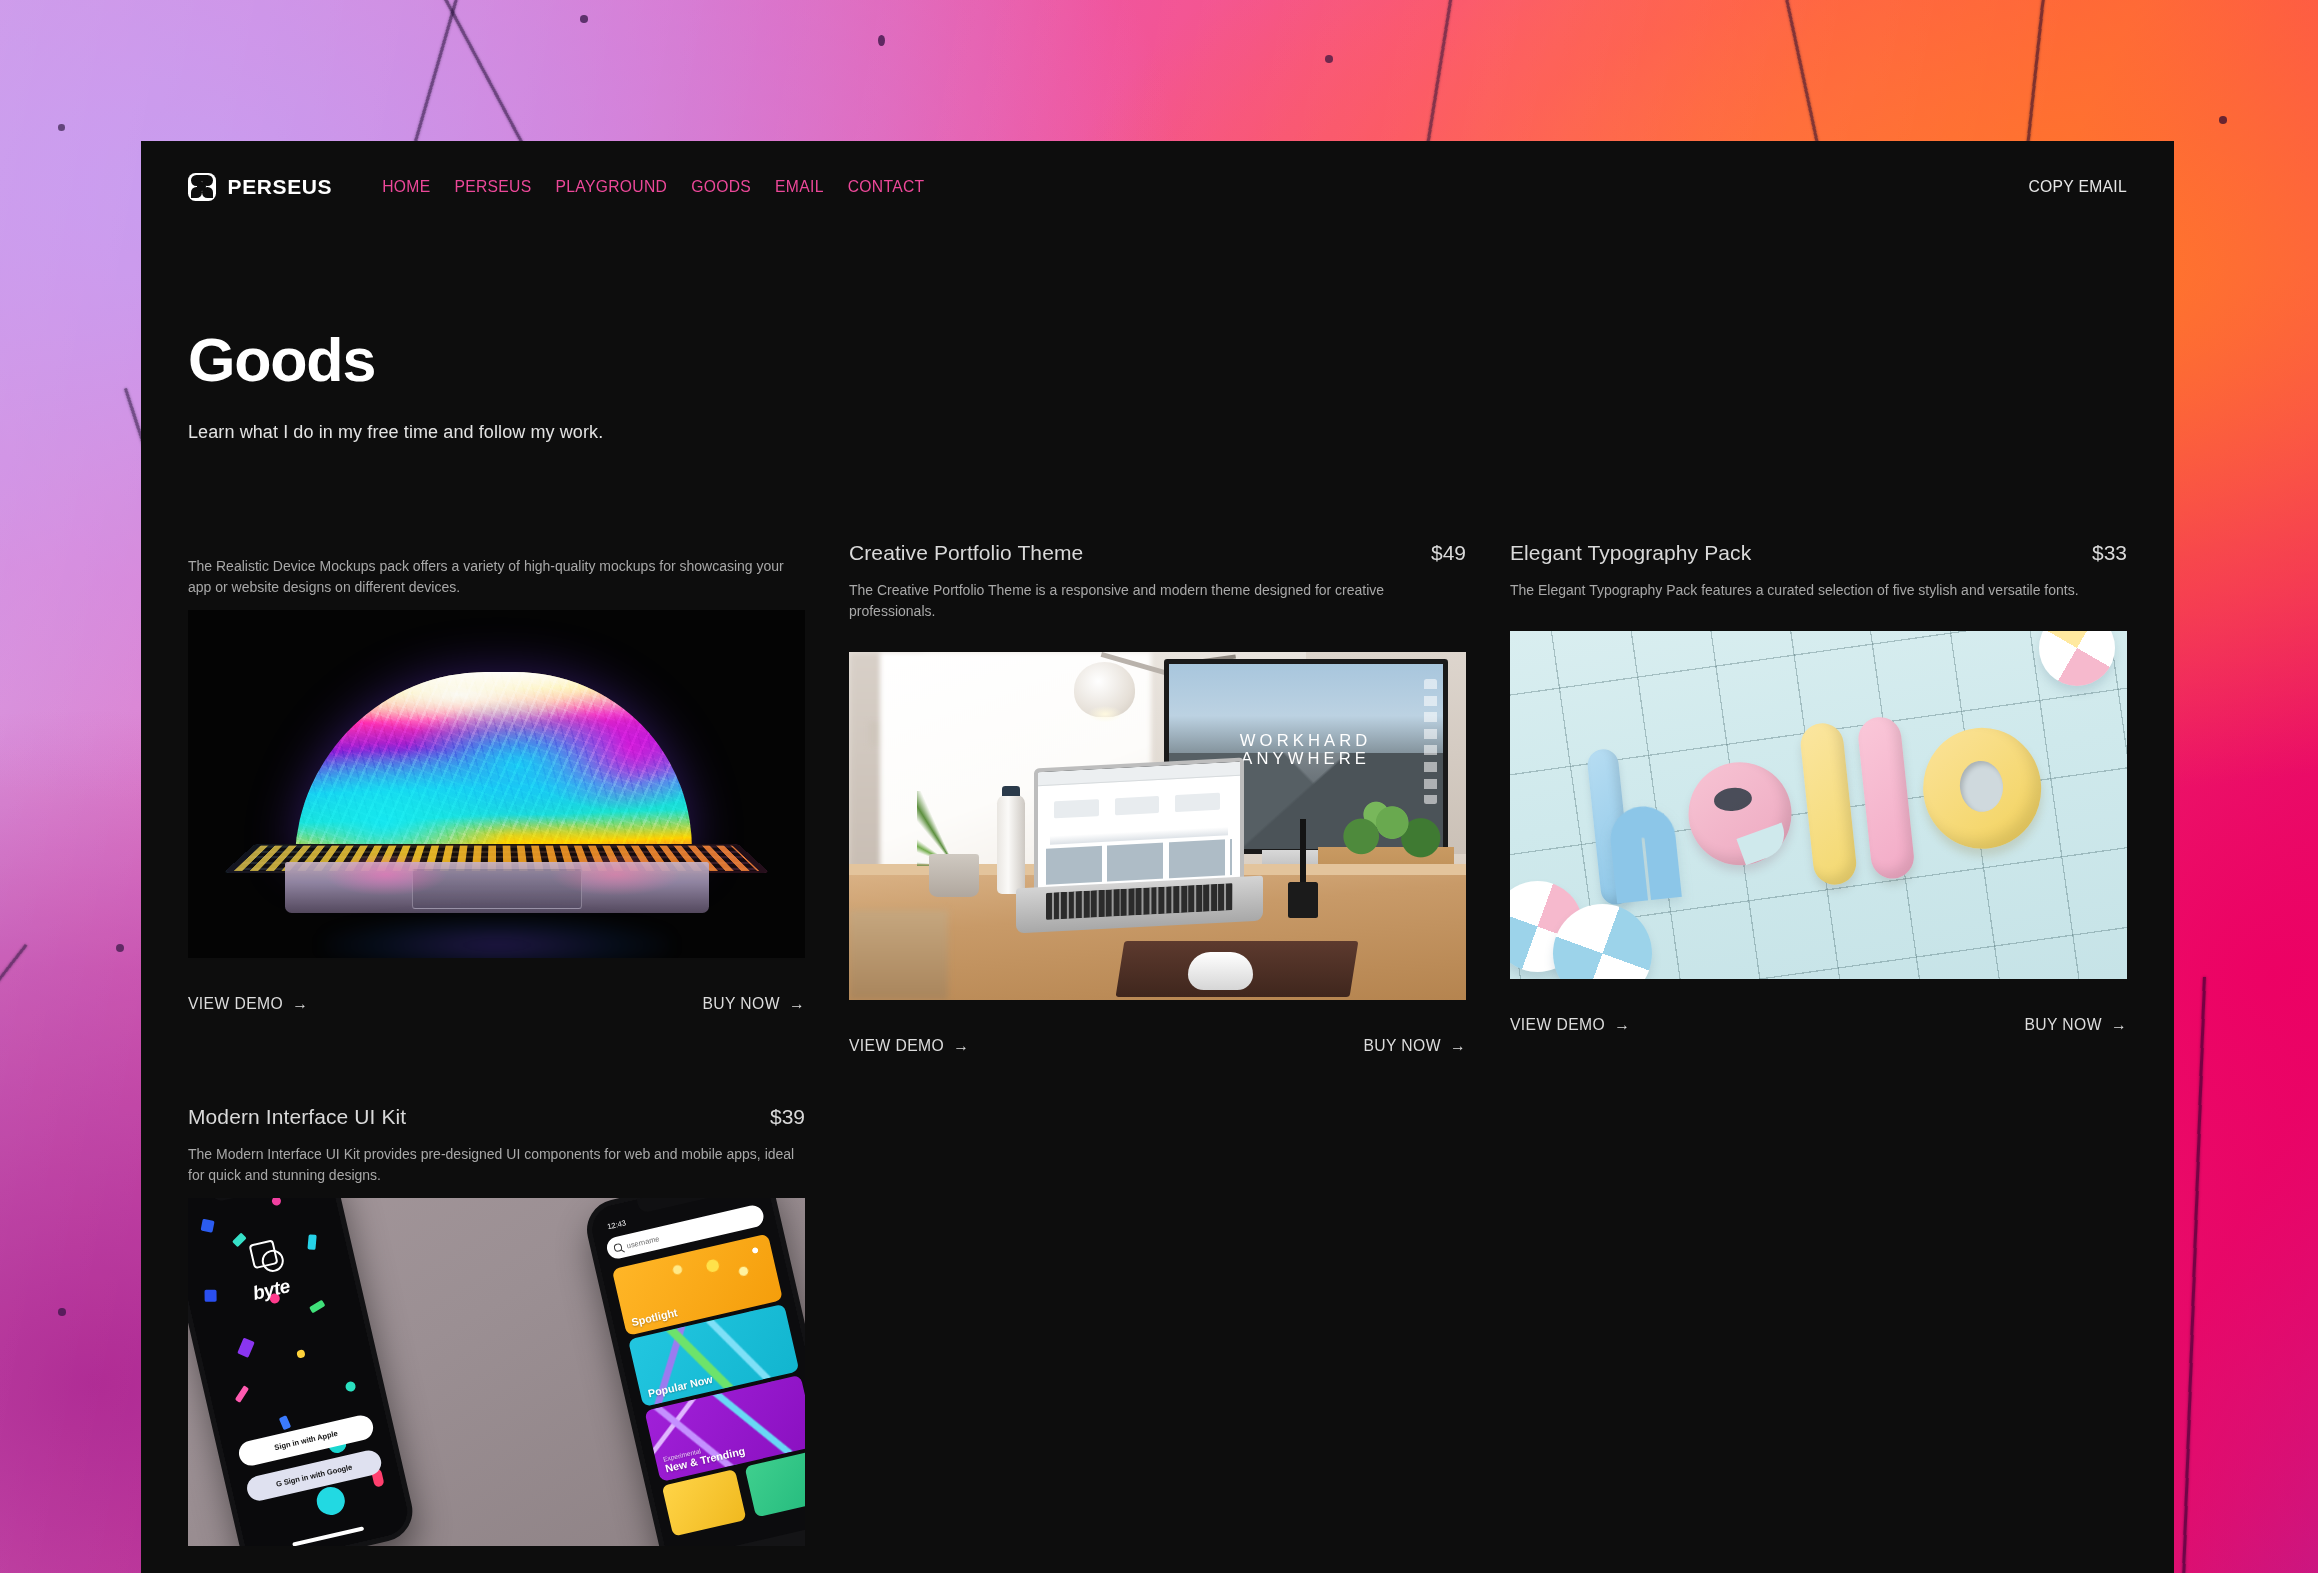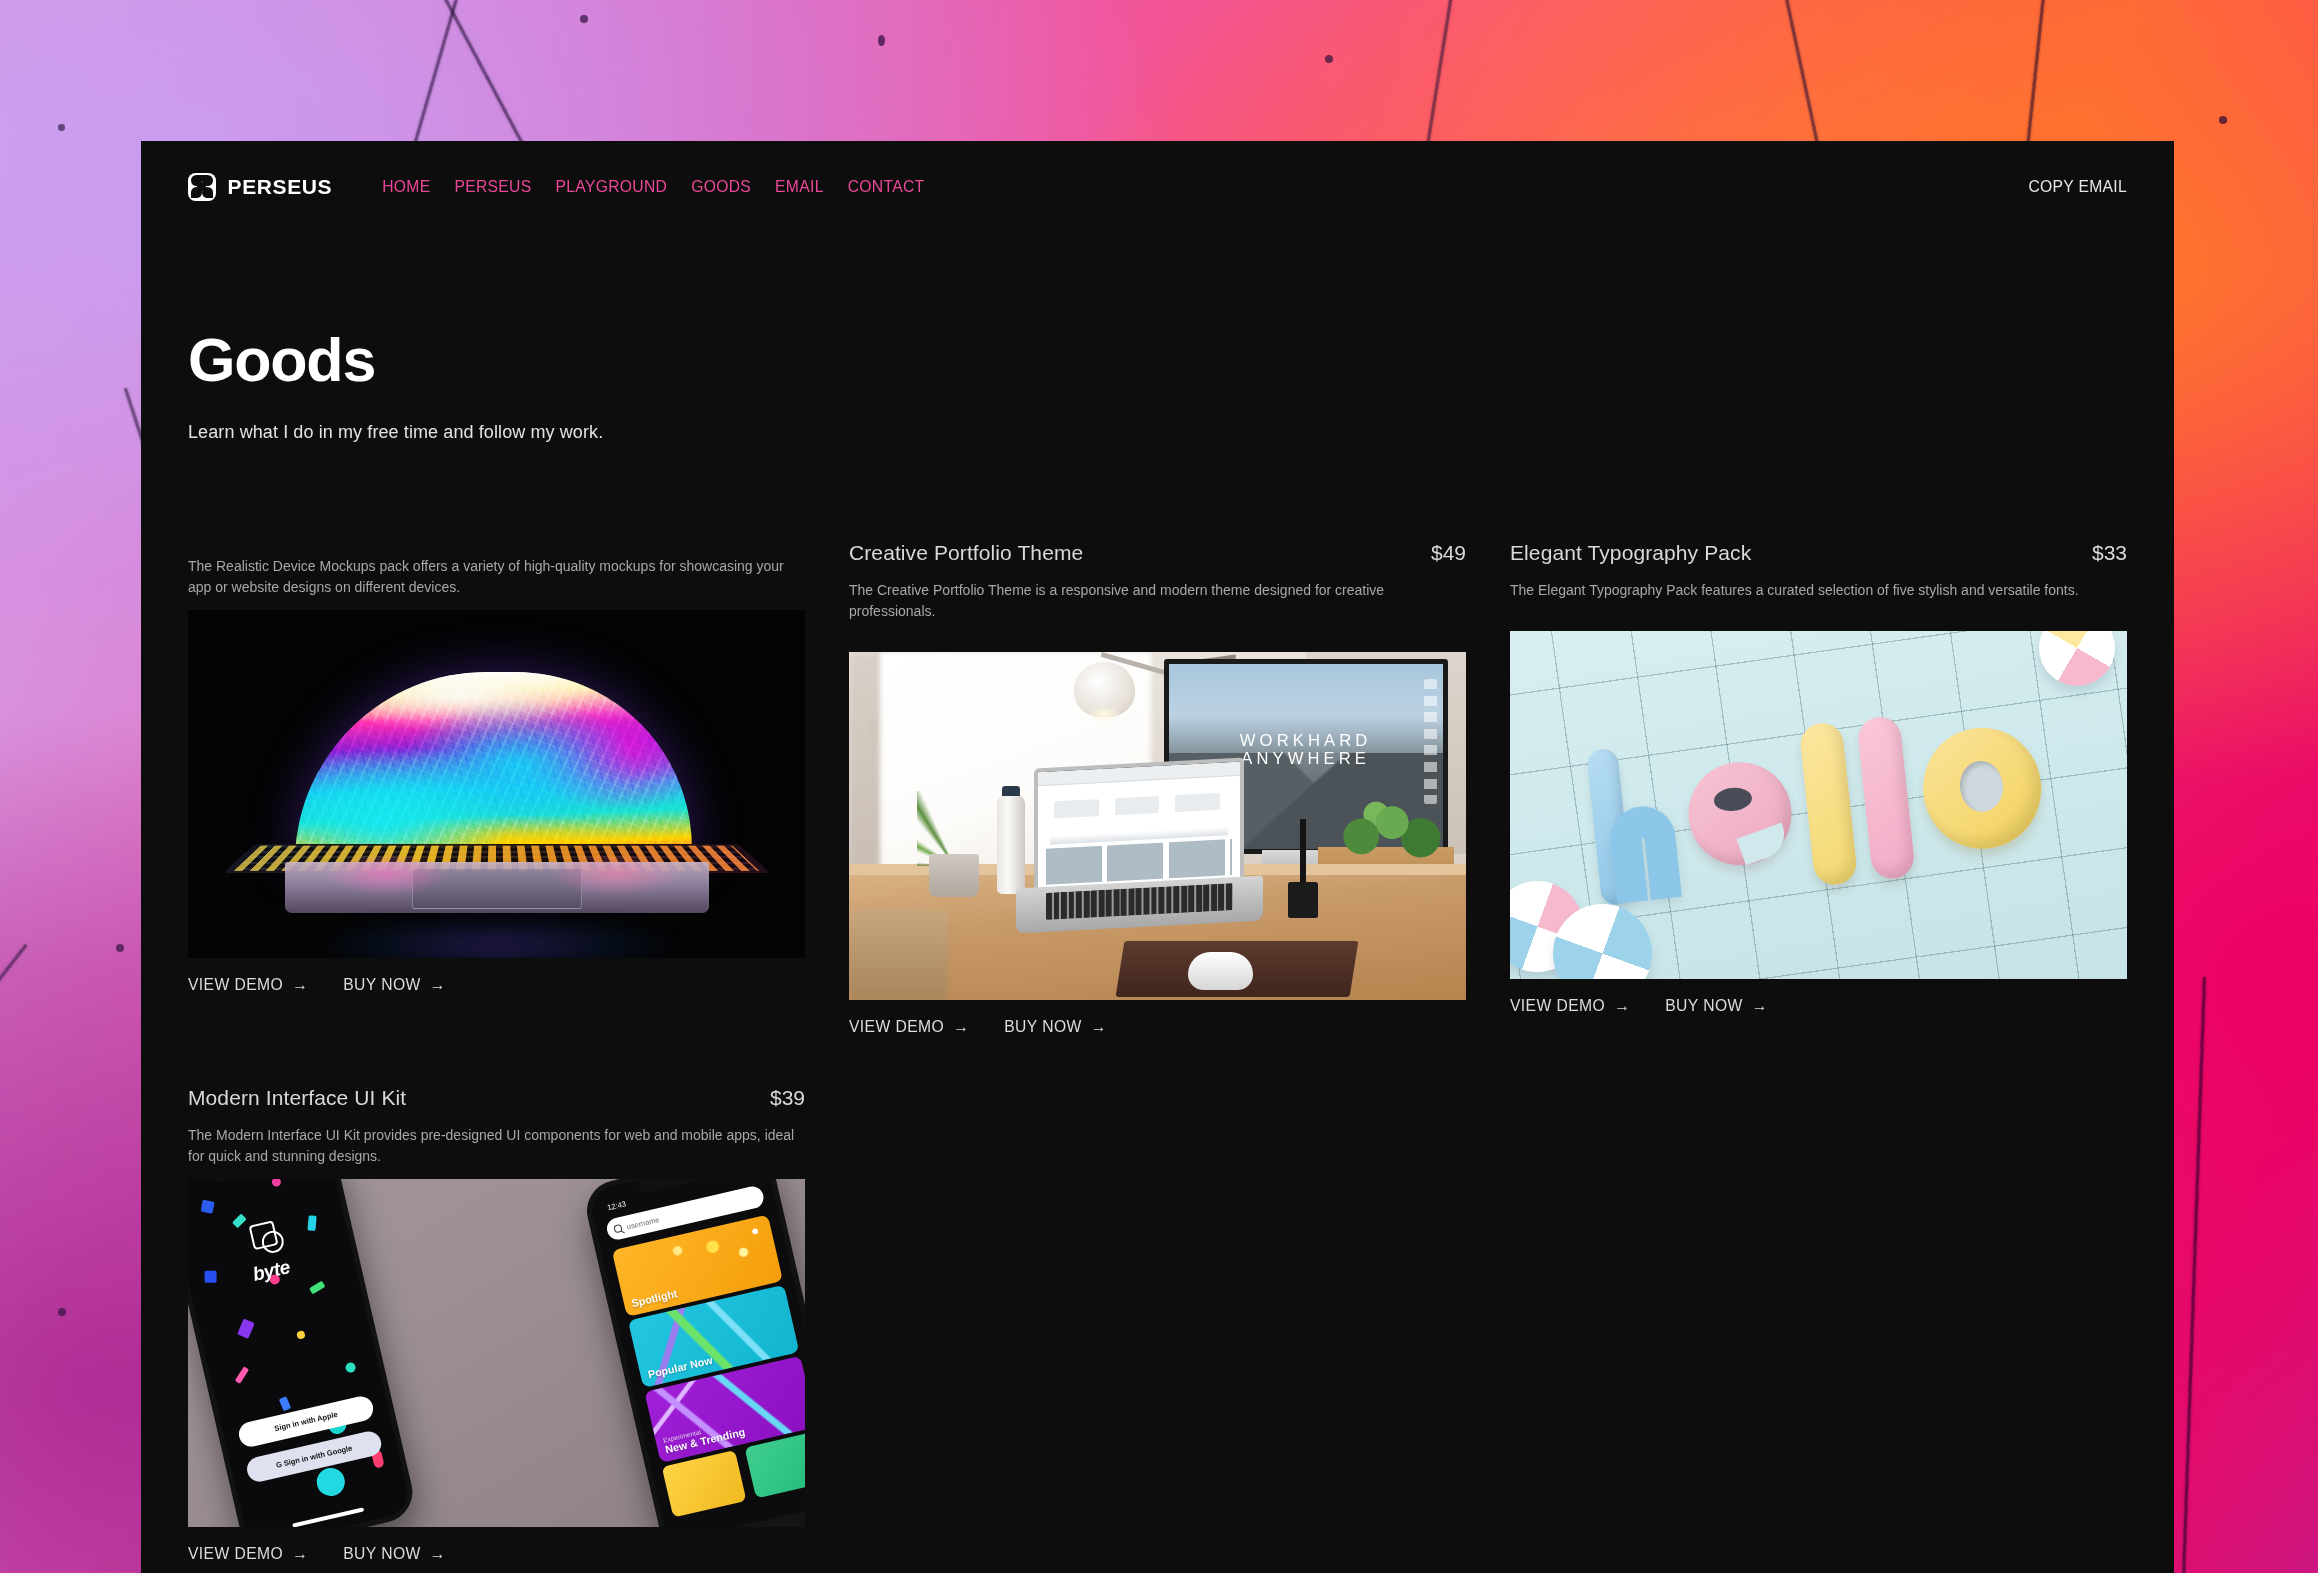--- a/index.html
+++ b/index.html
@@ -166,22 +166,22 @@
   }
   .card-media {
     margin-top:11.6px;
     width:617px;
     height:348px;
     overflow:hidden;
     position:relative;
     background:#000;
   }
   .card-actions {
-    margin-top:18px;
-    display:flex; align-items:center; justify-content:flex-start;gap:35px;
+    margin-top:37px;
+    display:flex; align-items:center; justify-content:space-between;
   }
   .act {
     color:#dcdcdc;
     font-size:15.7px;
     letter-spacing:0.4px;
     cursor:pointer;
     display:inline-flex;
     align-items:center;
     gap:9px;
     white-space:nowrap;

